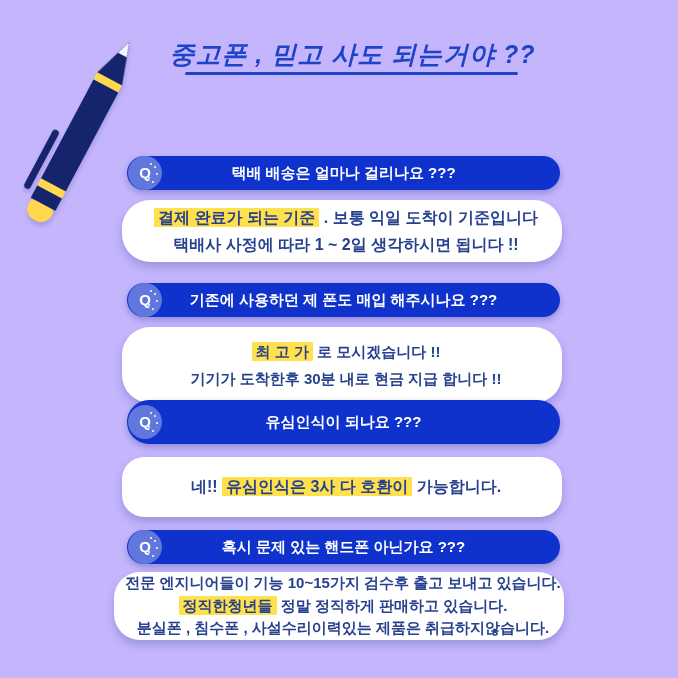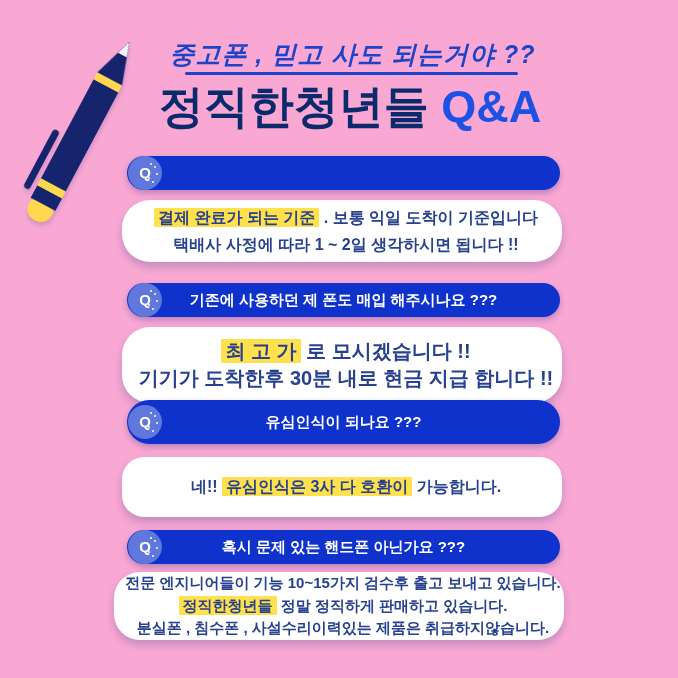--- a/index.html
+++ b/index.html
@@ -1,17 +1,17 @@
 <!DOCTYPE html>
 <html><head>
 <meta charset="utf-8">
 <style>
   html,body{margin:0;padding:0;}
   body{width:678px;height:678px;font-family:"Liberation Sans","DejaVu Sans",sans-serif;}
-  .canvas{position:absolute;left:0;top:0;width:678px;height:678px;background:#f9a8d4;overflow:hidden;}
+  .canvas{position:absolute;left:0;top:0;width:678px;height:678px;background:#c4b5fd;overflow:hidden;}
 
   
   .pen-wrap{position:absolute;left:68px;top:30px;width:28px;height:202px;transform:rotate(28deg);}
   .pen{position:relative;width:28px;height:202px;filter:drop-shadow(2px 3px 2px rgba(10,30,110,0.18));}
   .pen-nose{position:relative;width:28px;height:42px;background:#15246D;clip-path:polygon(50% 0,100% 100%,0 100%);}
   .pen-tip{position:absolute;left:0;top:0;width:28px;height:15px;background:#F4F7FF;clip-path:polygon(50% 0,68% 100%,32% 100%);}
   .pen-band{width:28px;height:8px;background:#FFD84F;}
   .pen-barrel{width:28px;height:112px;background:#15246D;}
   .pen-seg{width:28px;height:14px;background:#15246D;}
   .pen-cap{width:26px;height:18px;margin-left:1px;background:#FFD84F;border-radius:4px 4px 12px 12px;}
@@ -40,21 +40,21 @@
 
   
   .a-box{position:absolute;left:122px;width:440px;background:#fff;border-radius:28px;
     display:flex;flex-direction:column;align-items:center;justify-content:center;text-align:center;
     color:#27408F;font-weight:bold;box-shadow:0 5px 9px rgba(13,35,120,0.22);}
   .a-line{white-space:nowrap;padding-left:8px;}
   .hl{background:#FFE14D;padding:1px 4px;border-radius:1px;}
 
   
   .bar-1{top:156px;} .box-1{top:200px;height:62px;font-size:16px;line-height:27px;}
-  .bar-2{top:283px;} .box-2{top:327px;height:76px;font-size:20px;line-height:27px;}
+  .bar-2{top:283px;} .box-2{top:327px;height:76px;font-size:15px;line-height:27px;}
   .bar-3{top:400px;} .box-3{top:457px;height:60px;border-radius:22px;font-size:16px;line-height:24px;}
   .bar-4{top:530px;} .box-4{top:572px;height:68px;left:114px;width:450px;font-size:15px;line-height:22.5px;border-radius:26px;}
 </style>
 </head>
 <body>
 
 <div class="canvas">
 
   <div class="pen-wrap">
     <div class="pen">
@@ -65,30 +65,27 @@
       <div class="pen-barrel"></div>
       <div class="pen-band"></div>
       <div class="pen-seg"></div>
       <div class="pen-cap"></div>
       <div class="pen-clip"></div>
     </div>
   </div>
 
   <div class="tagline">중고폰 , 믿고 사도 되는거야 ??</div>
   <div class="tag-underline"></div>
-  <div class="title">
-    <span>정직한청년들</span>
-    <span class="accent">Q&amp;A</span>
-  </div>
 
   <div class="q-bar h1 bar-1">
     <div class="q-circle">
       <span class="q-letter">Q</span>
       <span class="speckles"></span>
     </div>
+    <span>택배 배송은 얼마나 걸리나요 ???</span>
   </div>
   <div class="a-box box-1">
     <div class="a-line">
       <span class="hl">결제 완료가 되는 기준</span><span> . 보통 익일 도착이 기준입니다</span>
     </div>
     <div class="a-line">
       <span>택배사 사정에 따라 1 ~ 2일 생각하시면 됩니다 !!</span>
     </div>
   </div>
 

